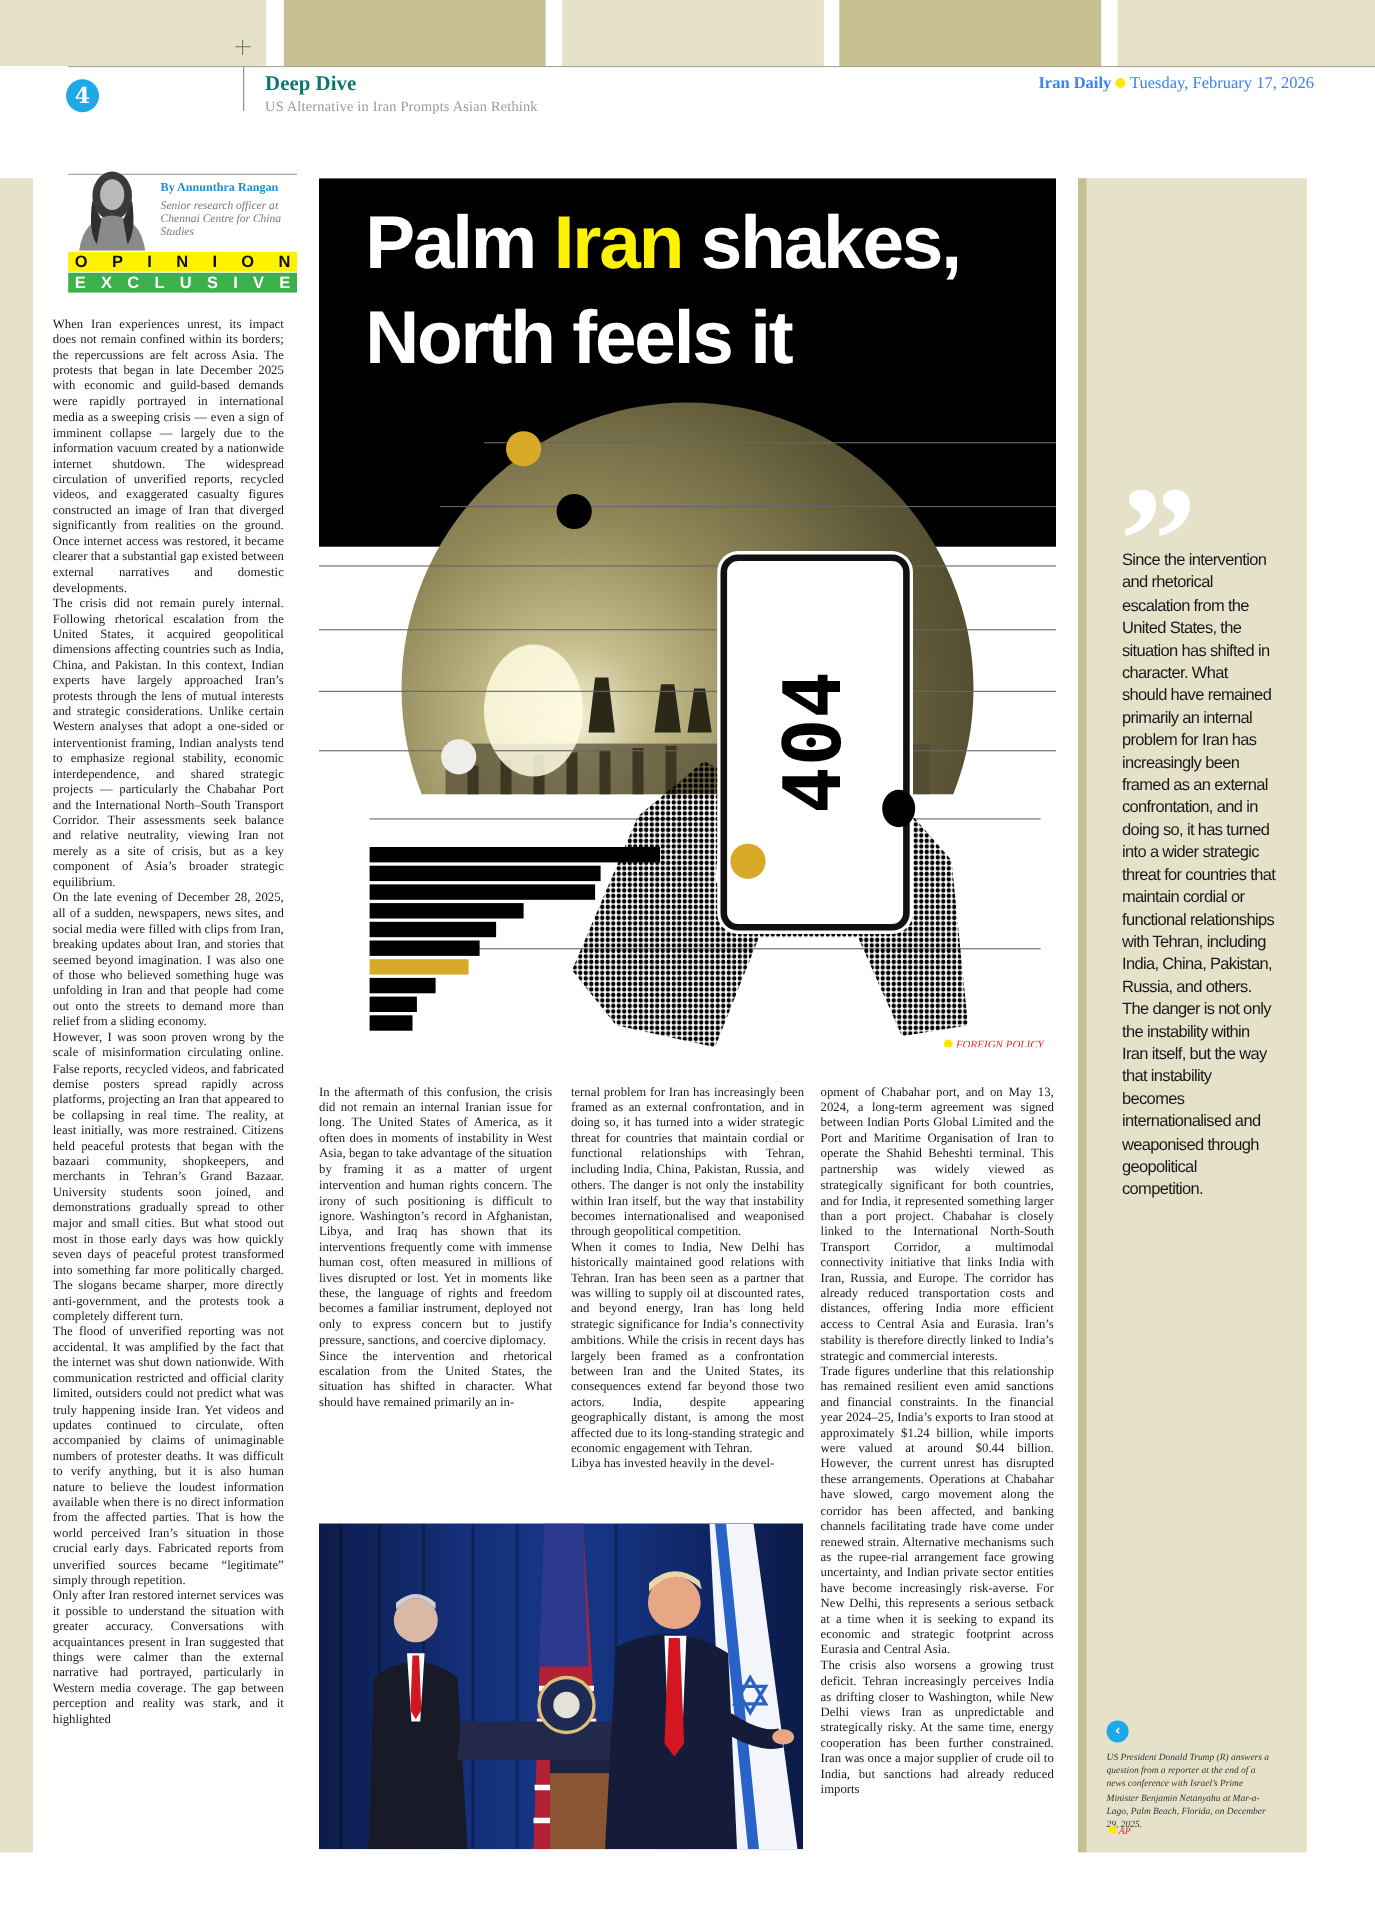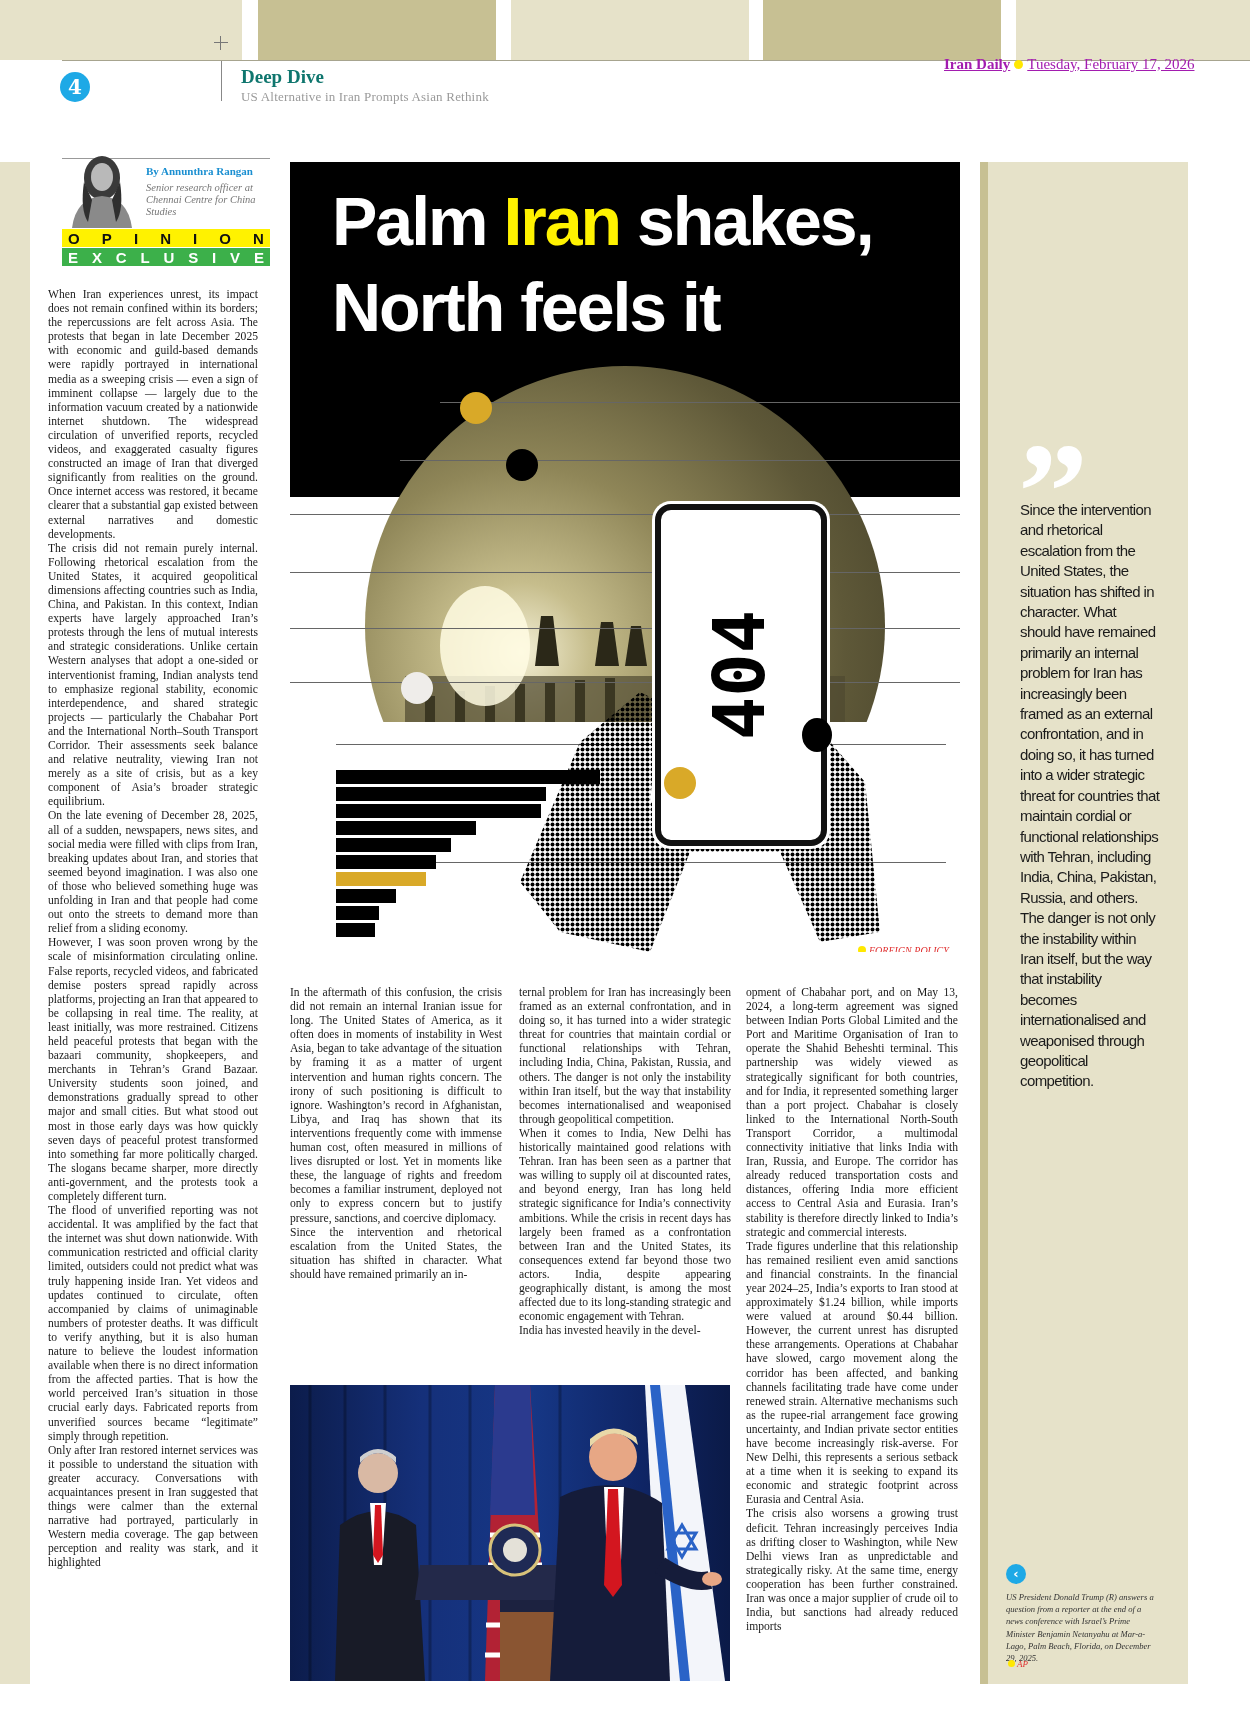--- a/index.html
+++ b/index.html
@@ -9,21 +9,21 @@
   .tb-light{background:#e6e2c9;}
   .tb-dark{background:#c7c093;}
   .top-rule{position:absolute;top:60px;left:62px;width:1188px;height:1px;background:#a7a48f;}
   .crosshair{position:absolute;left:214px;top:36px;width:14px;height:14px;}
   .crosshair:before{content:"";position:absolute;left:6px;top:0;width:1px;height:14px;background:#777;}
   .crosshair:after{content:"";position:absolute;top:6px;left:0;width:14px;height:1px;background:#777;}
   .vsep{position:absolute;left:221px;top:61px;width:1px;height:40px;background:#888;}
   .page-num{position:absolute;left:60px;top:72px;width:30px;height:30px;border-radius:50%;background:#1ea9e6;color:#fff;font:bold 20px "DejaVu Serif",serif;text-align:center;line-height:30px;}
   .section-title{position:absolute;left:241px;top:66px;font:bold 19px "Liberation Serif",serif;color:#0f766e;}
   .section-sub{position:absolute;left:241px;top:89px;font:13px "Liberation Serif",serif;color:#9a9a9a;letter-spacing:0.2px;}
-  .masthead{position:absolute;left:944px;top:56px;font:15px "Liberation Serif",serif;color:#a21caf;white-space:nowrap;text-decoration:underline;}
+  .masthead{position:absolute;left:944px;top:68px;font:15px "Liberation Serif",serif;color:#3b82f6;white-space:nowrap;}
   .masthead b{font-weight:bold;}
   .ydot{display:inline-block;width:9px;height:9px;border-radius:50%;background:#ffe800;margin:0 4px 0 4px;vertical-align:0px;}
   
   .band-left{position:absolute;left:0;top:162px;width:30px;height:1522px;background:#e6e2c9;}
   .band-right-col{position:absolute;left:980px;top:162px;width:8px;height:1522px;background:#c7c093;}
   .band-right{position:absolute;left:988px;top:162px;width:200px;height:1522px;background:#e6e2c9;}
   
   .author-rule{position:absolute;left:62px;top:158px;width:208px;height:1px;background:#999;}
   .author-photo{position:absolute;left:62px;top:150px;width:78px;height:78px;}
   .author-name{position:absolute;left:146px;top:165px;font:bold 11px "Liberation Serif",serif;color:#1b8fd1;}
@@ -191,21 +191,21 @@
 </div>
 
 <div class="col" style="left:290px;top:986px;width:212px;">
   <p>In the aftermath of this confusion, the crisis did not remain an internal Iranian issue for long. The United States of America, as it often does in moments of instability in West Asia, began to take advantage of the situation by framing it as a matter of urgent intervention and human rights concern. The irony of such positioning is difficult to ignore. Washington’s record in Afghanistan, Libya, and Iraq has shown that its interventions frequently come with immense human cost, often measured in millions of lives disrupted or lost. Yet in moments like these, the language of rights and freedom becomes a familiar instrument, deployed not only to express concern but to justify pressure, sanctions, and coercive diplomacy.</p>
   <p>Since the intervention and rhetorical escalation from the United States, the situation has shifted in character. What should have remained primarily an in-</p>
 </div>
 
 <div class="col" style="left:519px;top:986px;width:212px;">
   <p>ternal problem for Iran has increasingly been framed as an external confrontation, and in doing so, it has turned into a wider strategic threat for countries that maintain cordial or functional relationships with Tehran, including India, China, Pakistan, Russia, and others. The danger is not only the instability within Iran itself, but the way that instability becomes internationalised and weaponised through geopolitical competition.</p>
   <p>When it comes to India, New Delhi has historically maintained good relations with Tehran. Iran has been seen as a partner that was willing to supply oil at discounted rates, and beyond energy, Iran has long held strategic significance for India’s connectivity ambitions. While the crisis in recent days has largely been framed as a confrontation between Iran and the United States, its consequences extend far beyond those two actors. India, despite appearing geographically distant, is among the most affected due to its long-standing strategic and economic engagement with Tehran.</p>
-  <p>India has invested heavily in the devel-</p>
+  <p>Libya has invested heavily in the devel-</p>
 </div>
 
 <div class="photo">
   <svg width="440" height="296" viewBox="0 0 440 296">
     <g opacity="0.25" stroke="#000" stroke-width="3">
       <line x1="20" y1="0" x2="20" y2="296"></line>
         <line x1="55" y1="0" x2="55" y2="296"></line>
         <line x1="95" y1="0" x2="95" y2="296"></line>
         <line x1="140" y1="0" x2="140" y2="296"></line>
         <line x1="180" y1="0" x2="180" y2="296"></line>

